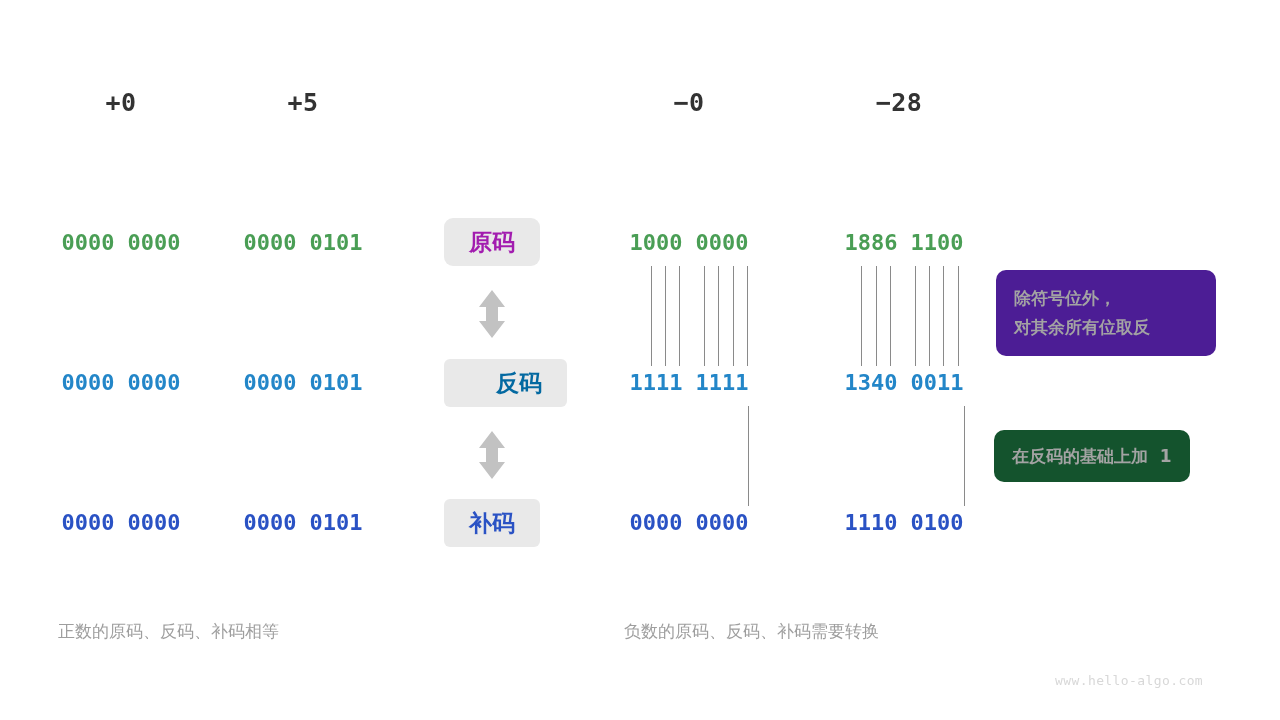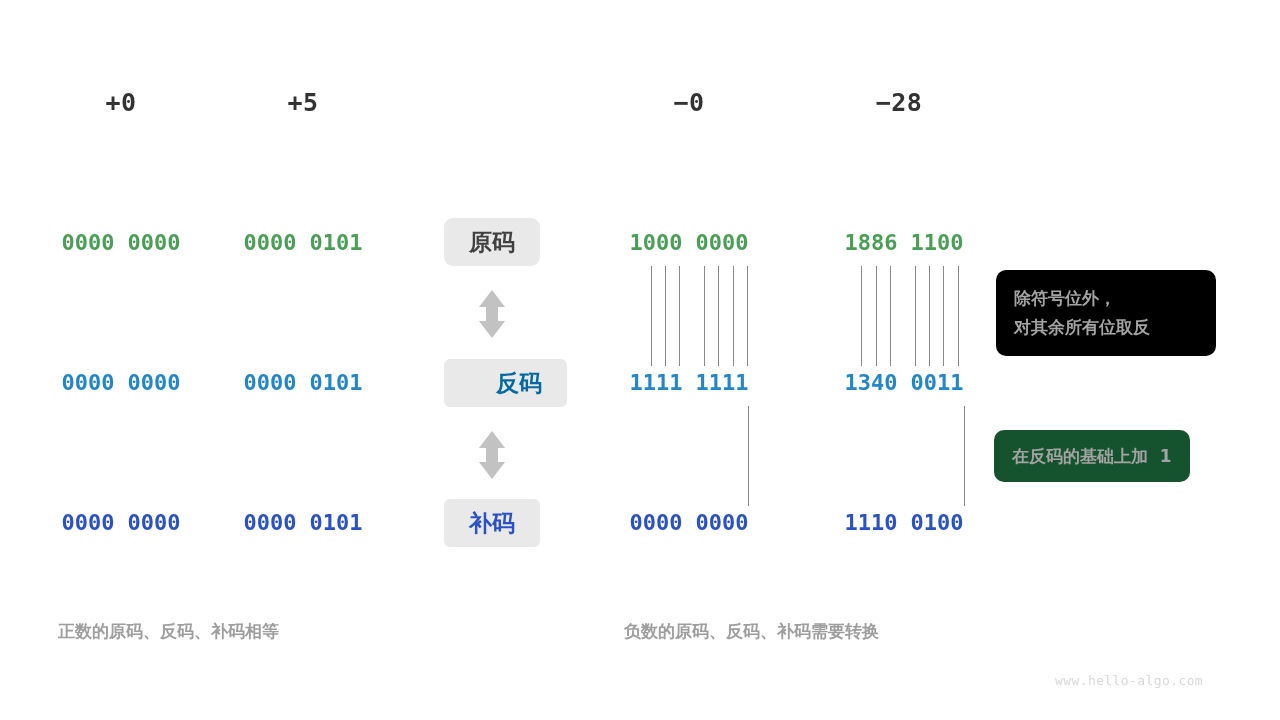--- a/index.html
+++ b/index.html
@@ -39,21 +39,21 @@
     border-radius: 6px;
     text-align: center;
     font-size: 23px;
     font-weight: bold;
     line-height: 48px;
     height: 48px;
     width: 96px;
     white-space: nowrap;
   }
   .pill-number { color: #333333; }
-  .pill-sign   { color: #404040; border-radius: 9px; }
+  .pill-sign   { color: #a21caf; border-radius: 9px; }
   .pill-ones   { color: #0369a1; padding-left: 27px; }
   .pill-twos   { color: #2a52c4; }
 
   
   .bits {
     font-family: "DejaVu Sans Mono", monospace;
     font-size: 22px;
     font-weight: bold;
     white-space: pre;
     text-align: center;
@@ -68,21 +68,21 @@
     position: absolute;
     width: 1px;
     background: #8a8a8a;
   }
 
   
   .dbl-arrow { position: absolute; }
 
   
   .note {
-    background: #000000;
+    background: #4c1d95;
     border-radius: 10px;
     color: #a3a3a3;
     font-size: 17px;
     font-weight: bold;
     line-height: 29px;
     padding: 14px 18px;
     white-space: pre-line;
     box-sizing: border-box;
   }
   .note-inline {
@@ -94,21 +94,21 @@
     line-height: 28px;
     padding: 12px 18px;
     white-space: pre;
     box-sizing: border-box;
   }
 
   
   .caption {
     color: #9e9e9e;
     font-size: 17px;
-    font-weight: bold;
+    font-weight: normal;
     white-space: nowrap;
   }
 
   
   .watermark {
     font-family: "DejaVu Sans Mono", monospace;
     font-size: 13px;
     color: #d8d8d8;
     white-space: nowrap;
     letter-spacing: 0.4px;

